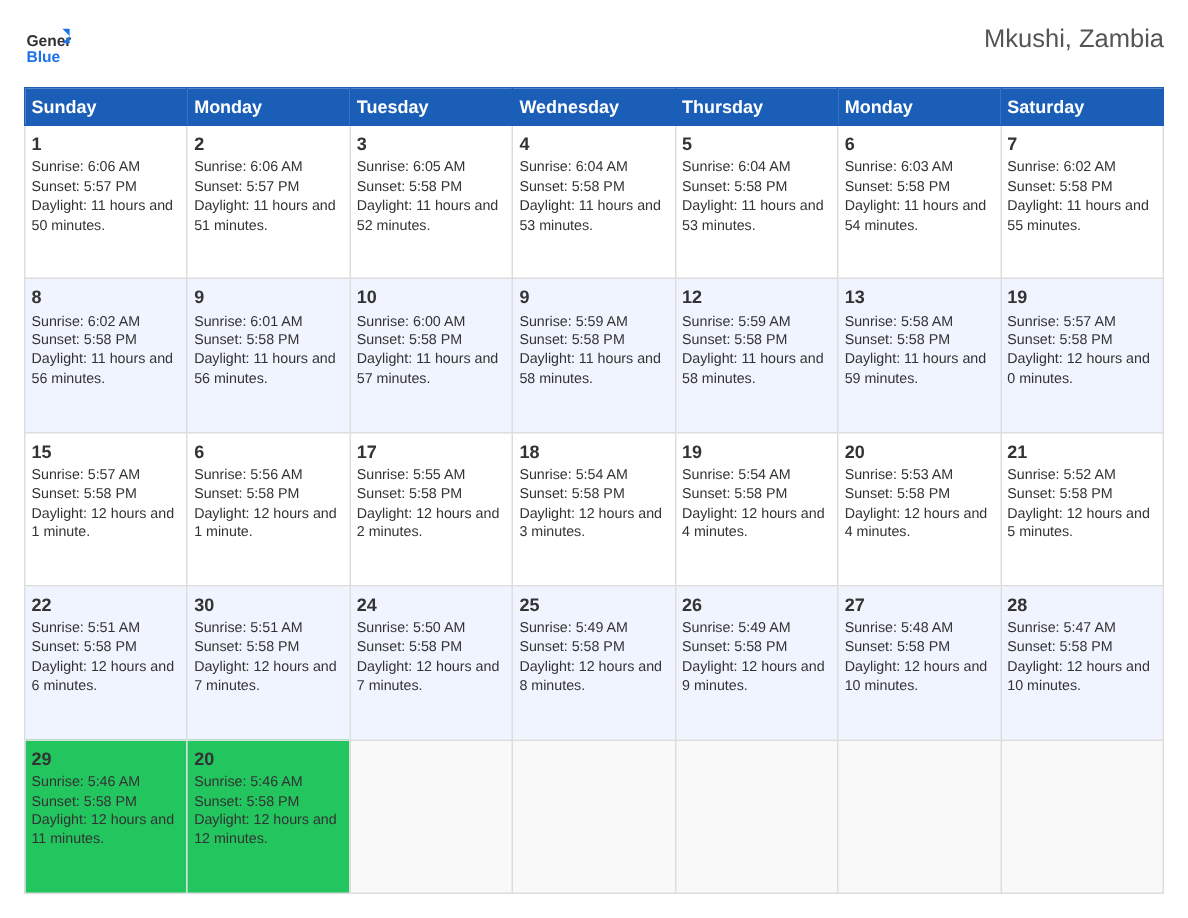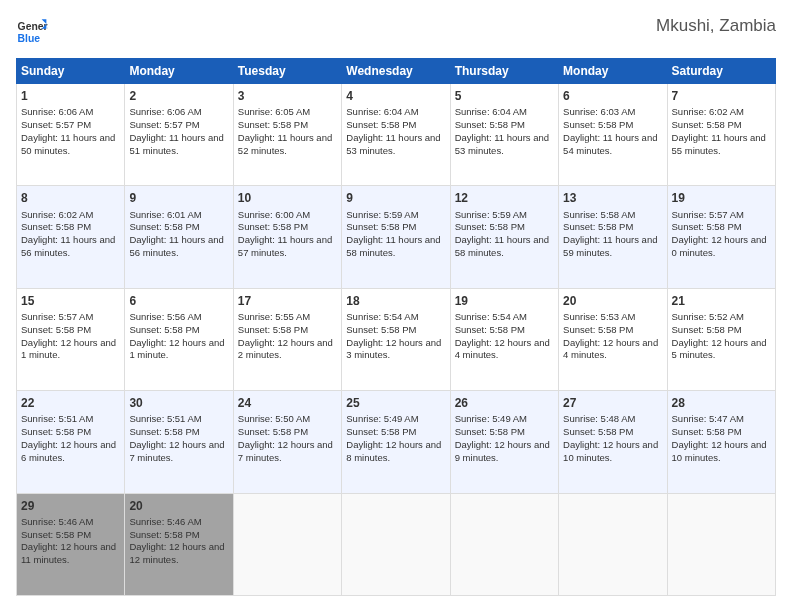--- a/index.html
+++ b/index.html
@@ -66,21 +66,21 @@
       color: #333;
       padding: 4px 4px;
       border: 1px solid #ddd;
       line-height: 1.35;
       background: #fff;
     }
     .calendar tr:nth-child(even) td {
       background: #f0f4ff;
     }
     .calendar tr:last-child td {
-      background: #a3a3a3;
+      background: #22c55e;
     }
     .day-num {
       font-size: 12px;
       font-weight: bold;
       display: block;
       margin-bottom: 2px;
     }
     .empty {
       background: #f9f9f9 !important;
     }

